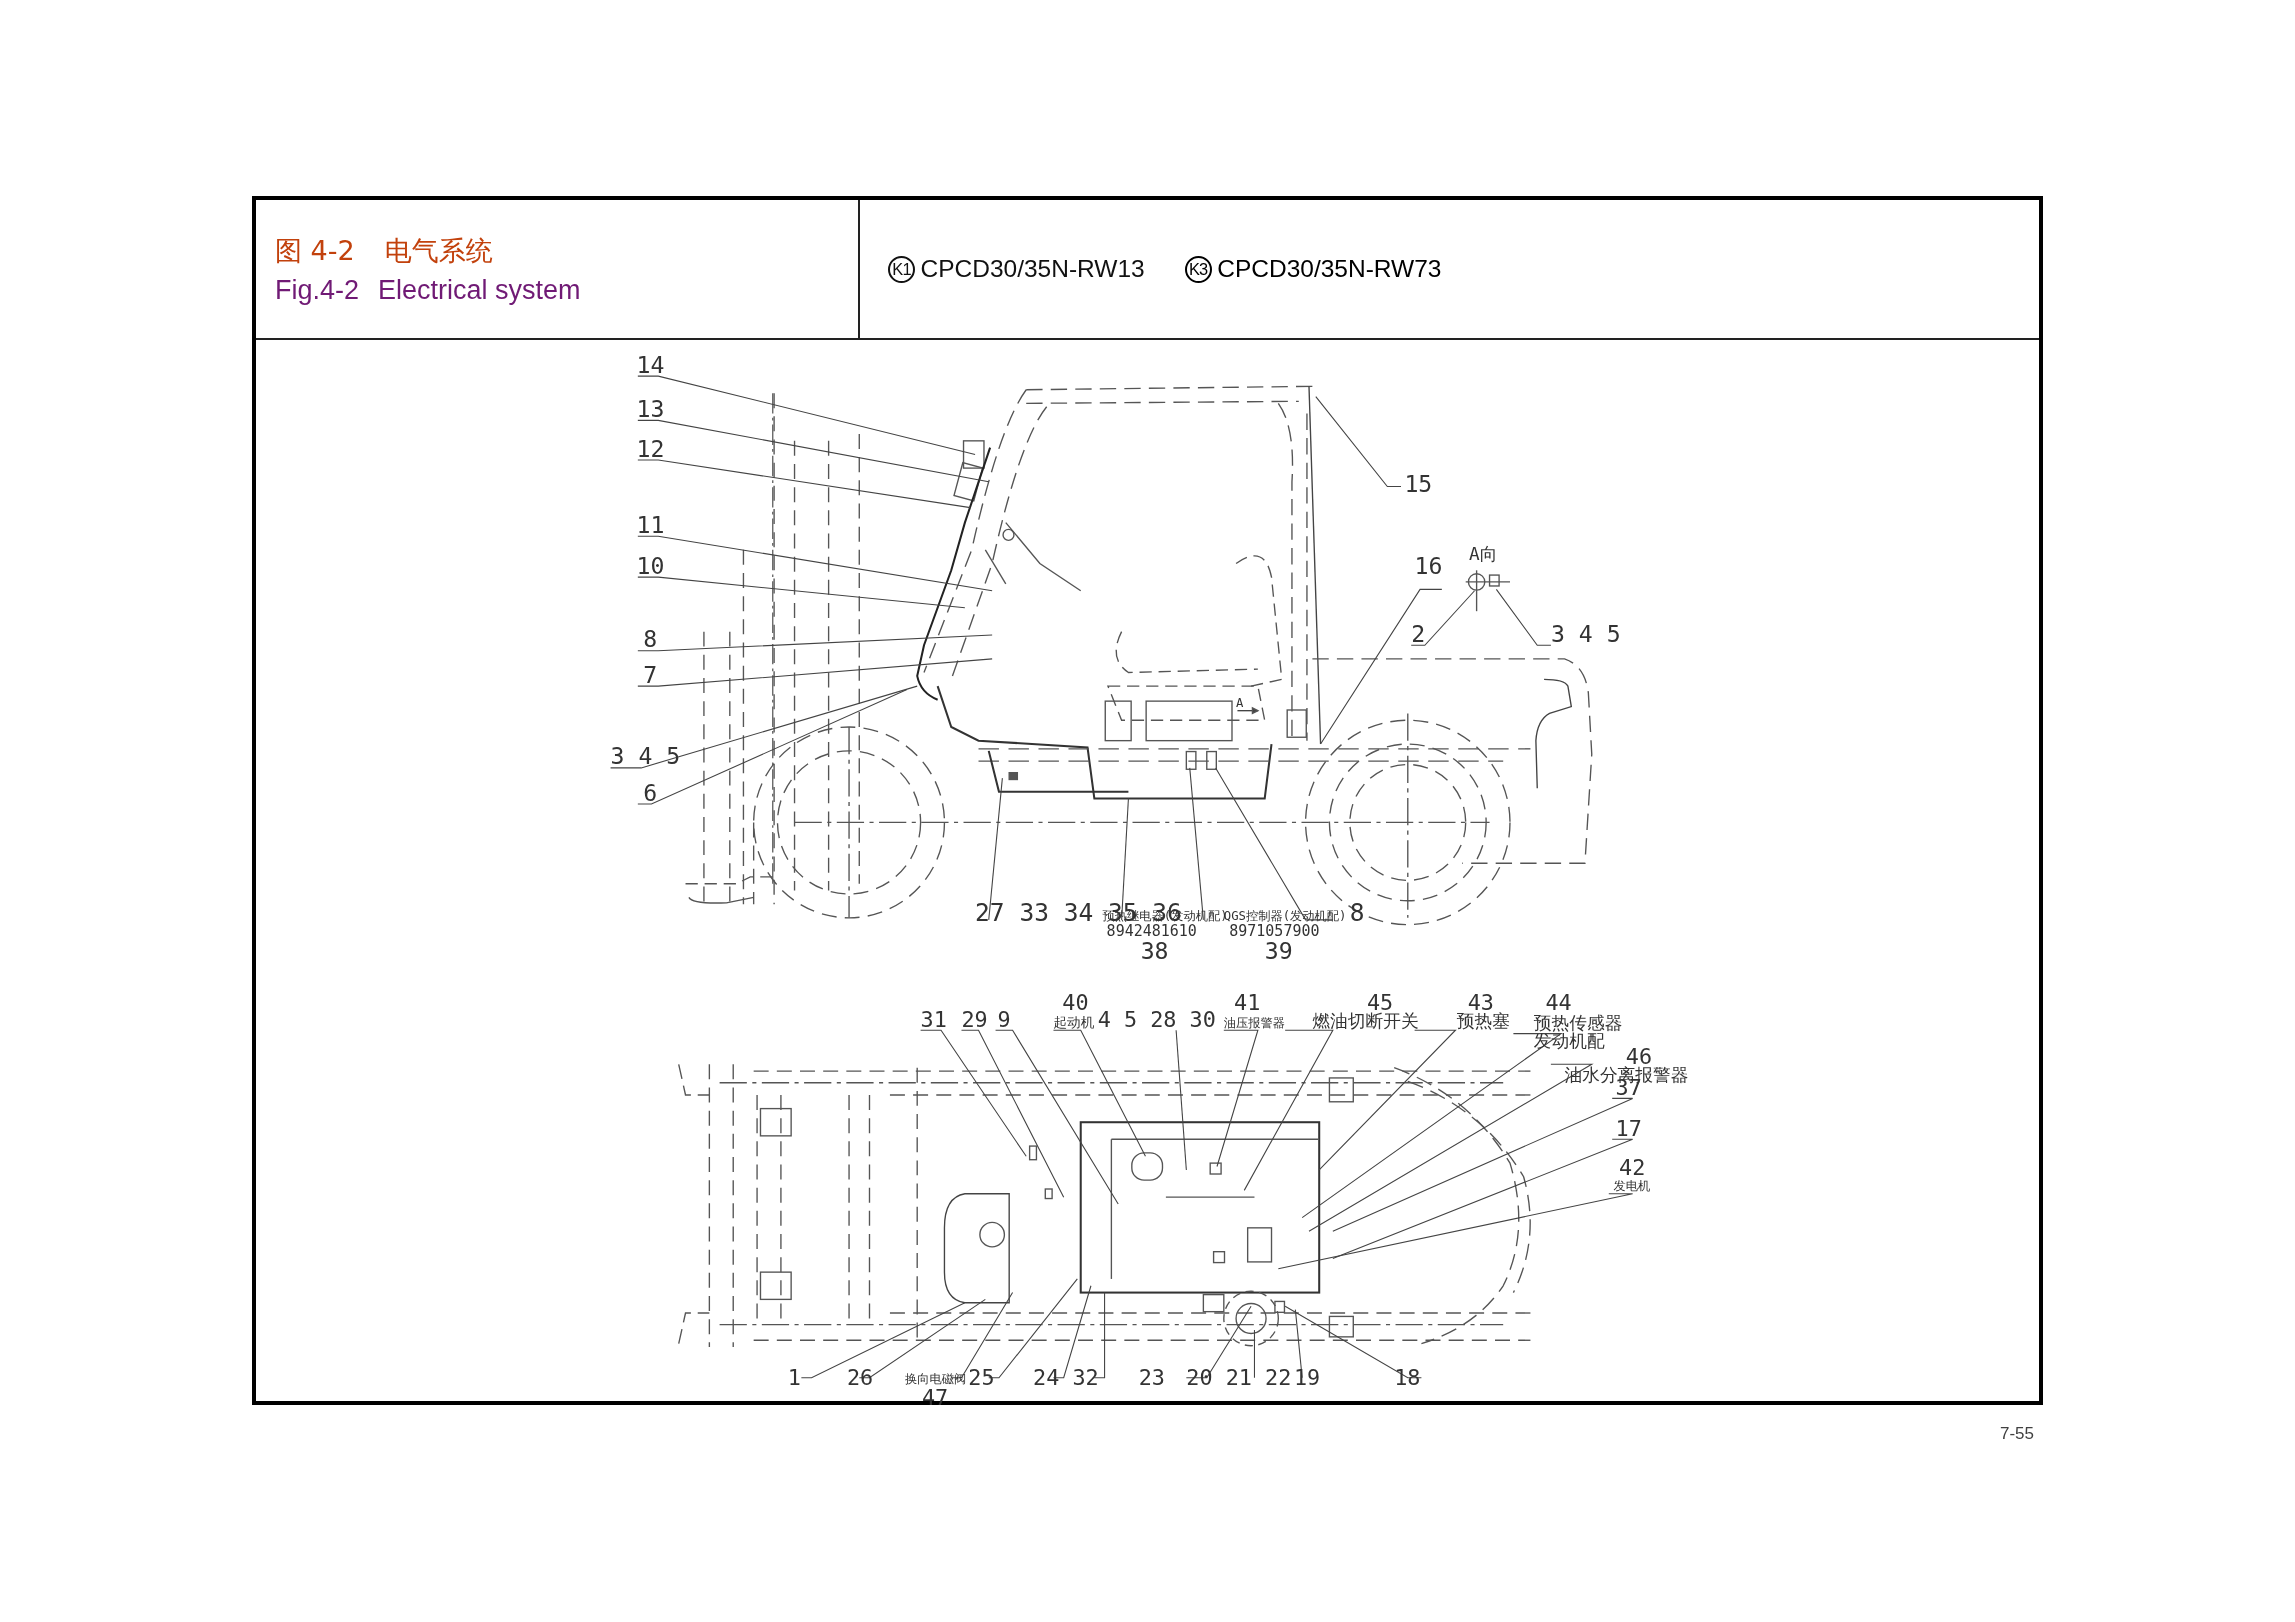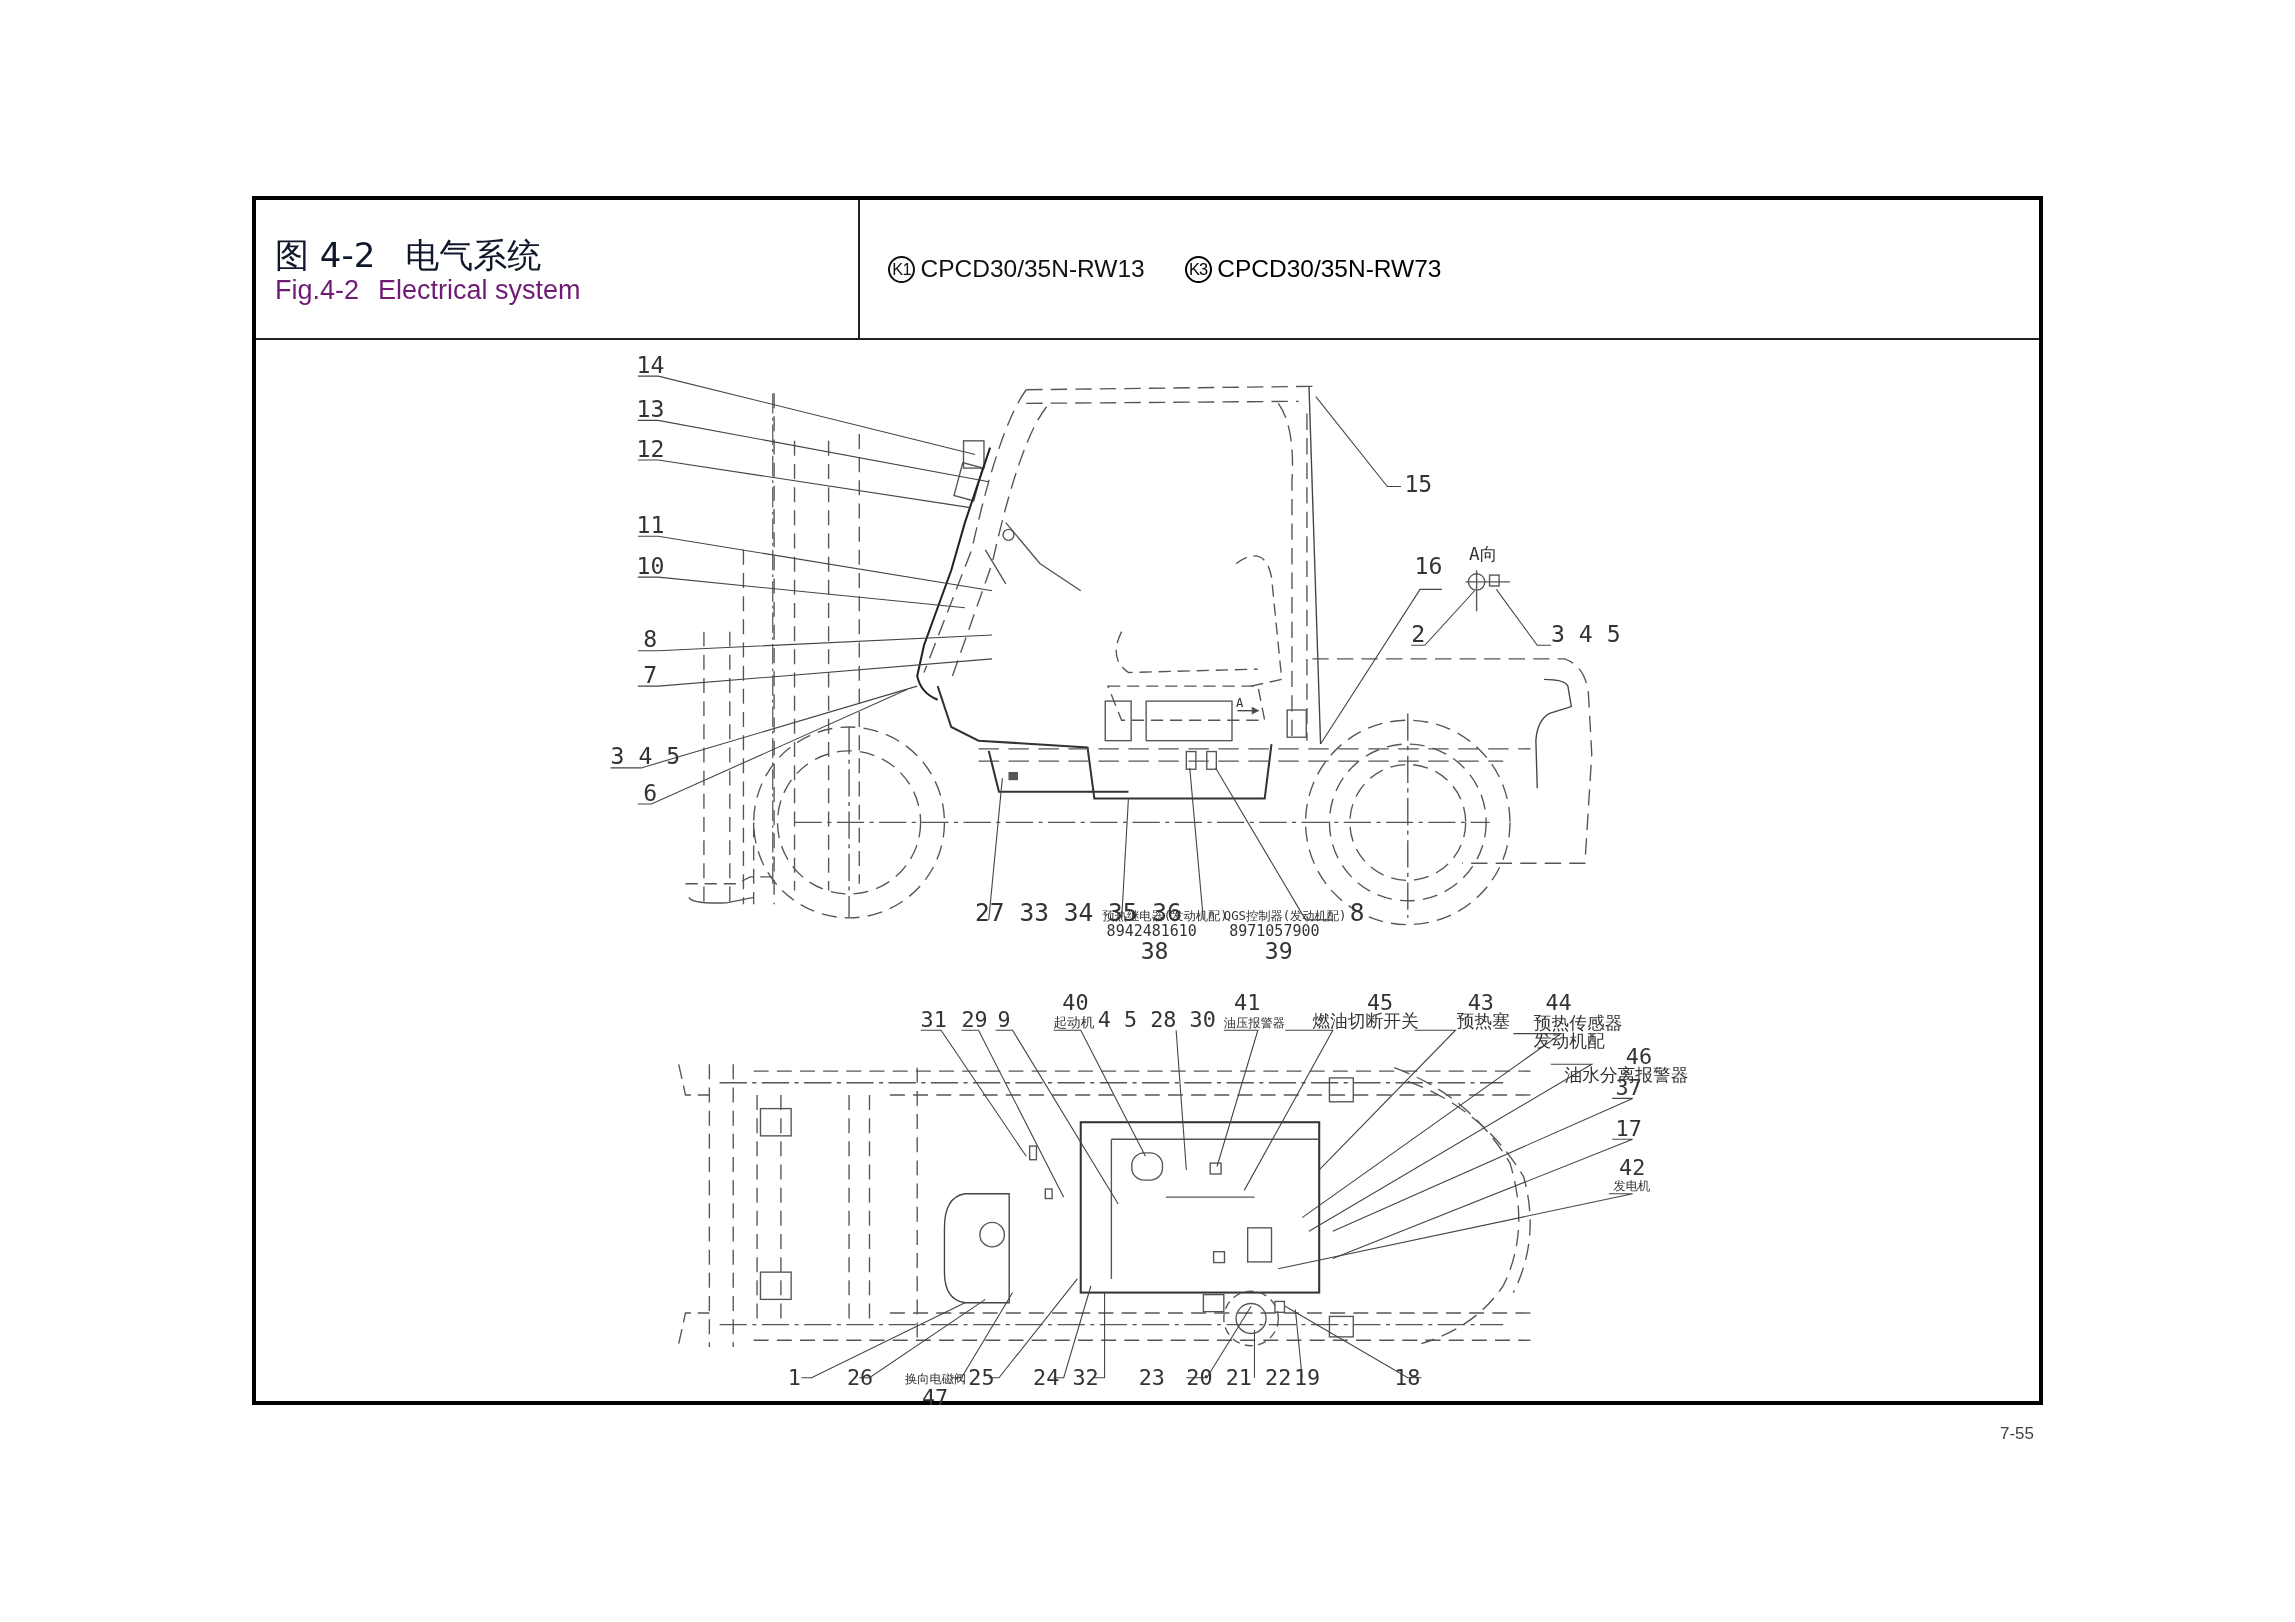--- a/index.html
+++ b/index.html
@@ -1,20 +1,20 @@
 <!DOCTYPE html>
 <html style="font-size:11px"><head>
 <meta charset="utf-8">
 <style>
   html, body { margin:0; padding:0; background:#ffffff; }
   body { width:2295px; height:1622px; position:relative; overflow:hidden; font-family:"Liberation Sans", sans-serif; }
   .frame { position:absolute; left:252px; top:196px; width:1791px; height:1209px; border:4.1px solid #000; box-sizing:border-box; }
   .header { position:absolute; left:0; top:0; width:100%; height:140px; border-bottom:2px solid #222; box-sizing:border-box; }
   .header-left { position:absolute; left:0; top:0; width:604px; height:100%; border-right:2px solid #222; box-sizing:border-box; }
-  .title-cn { position:absolute; left:19px; top:33px; font-size:34px; color:#0f172a; font-family:"DejaVu Sans", sans-serif; }
+  .title-cn { position:absolute; left:19px; top:33px; font-size:27px; color:#c2410c; font-family:"DejaVu Sans", sans-serif; }
   .title-en { position:absolute; left:19px; top:75px; font-size:27px; color:#701a75; font-family:"Liberation Sans", sans-serif; }
   .title-en .gap, .title-cn .gap { display:inline-block; width:30px; }
   .models { position:absolute; left:632px; top:55px; font-size:24.5px; display:flex; align-items:flex-end; }
   .model { display:flex; align-items:center; margin-right:40px; }
   .badge { display:inline-flex; align-items:center; justify-content:center; width:27px; height:27px; border:2px solid currentColor; border-radius:50%; font-size:16.4px; margin-right:5.5px; box-sizing:border-box; letter-spacing:-0.7px; }
   .model-k1 { color:#111; }
   .model-k3 { color:#000000; }
   .drawing { position:absolute; left:0; top:140px; width:100%; height:1204px; }
   .drawing svg { position:absolute; left:0; top:0; }
   .lbl { font-family:"DejaVu Sans Mono", monospace; fill:#333; }

